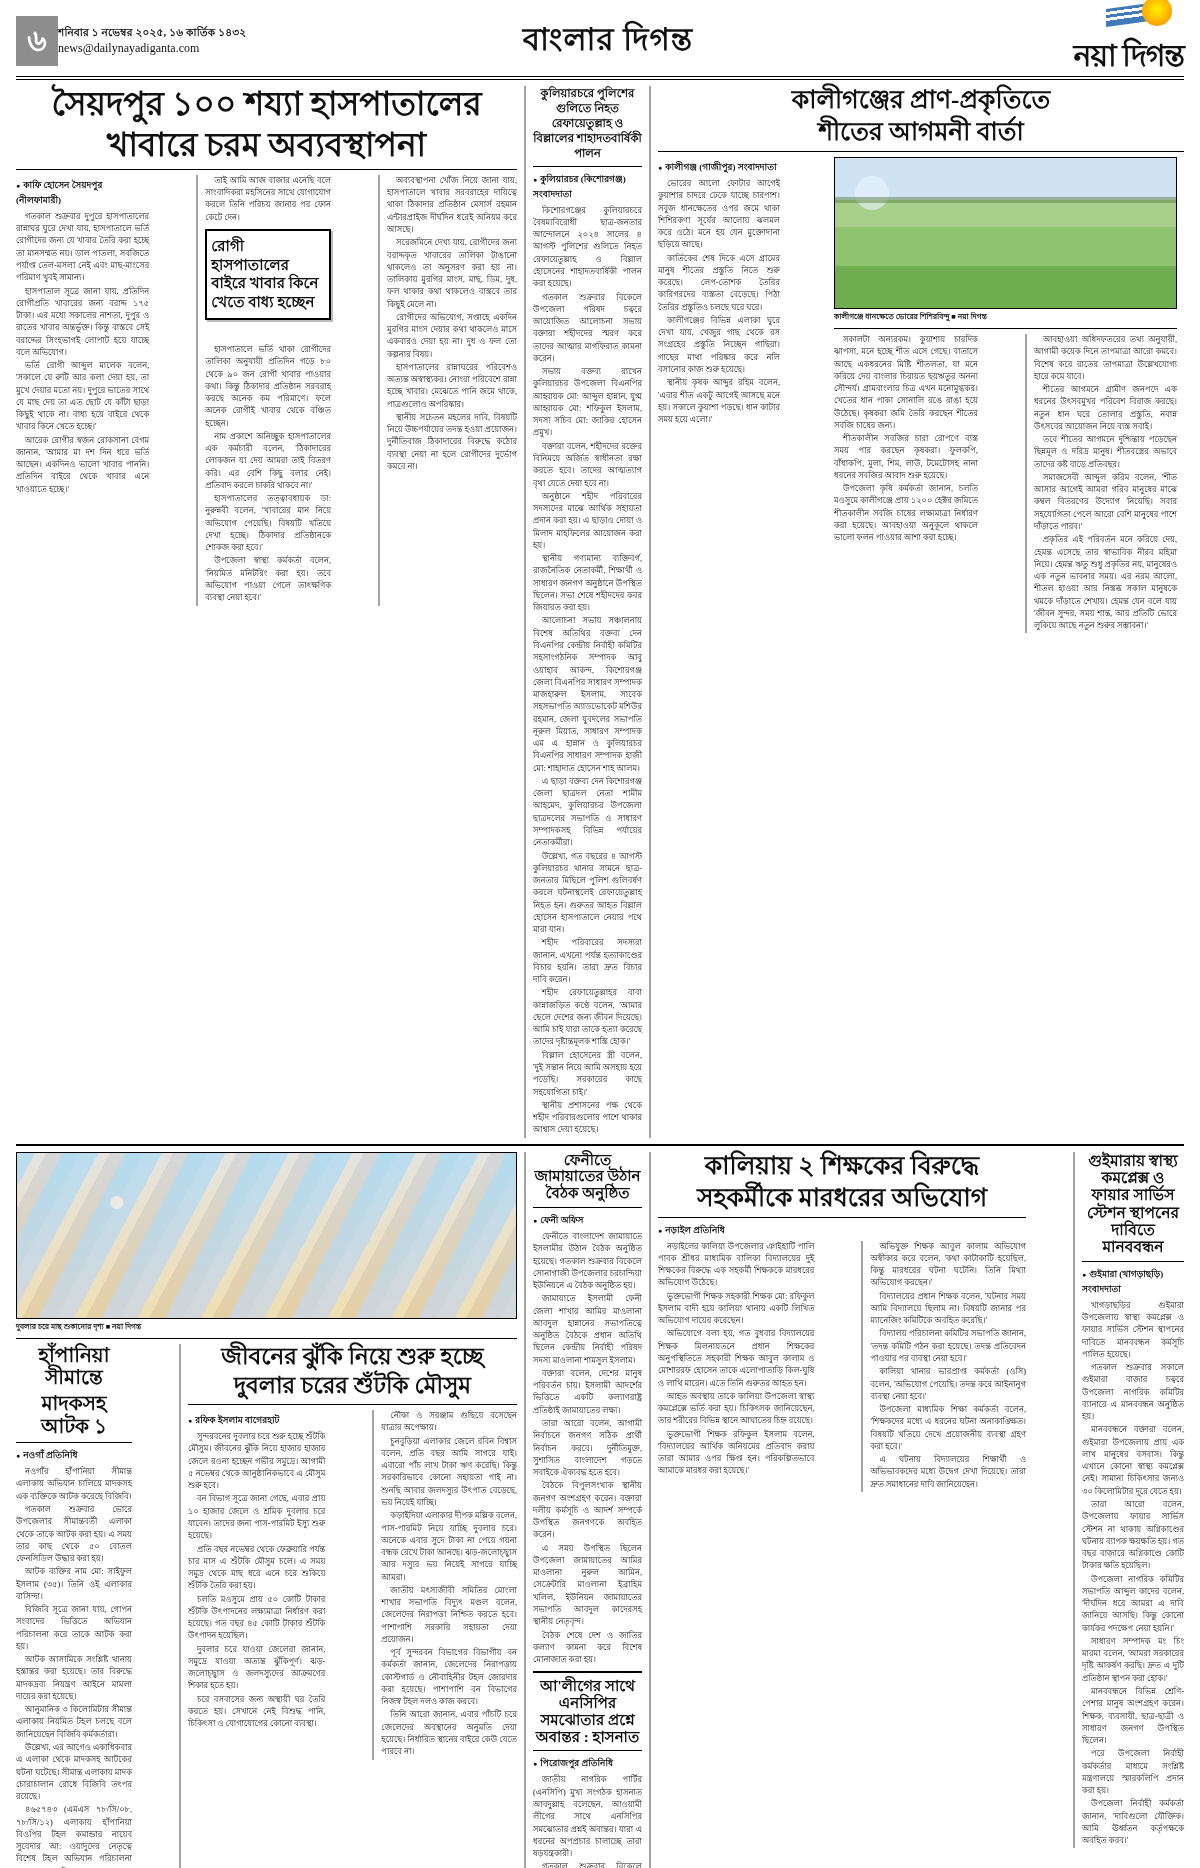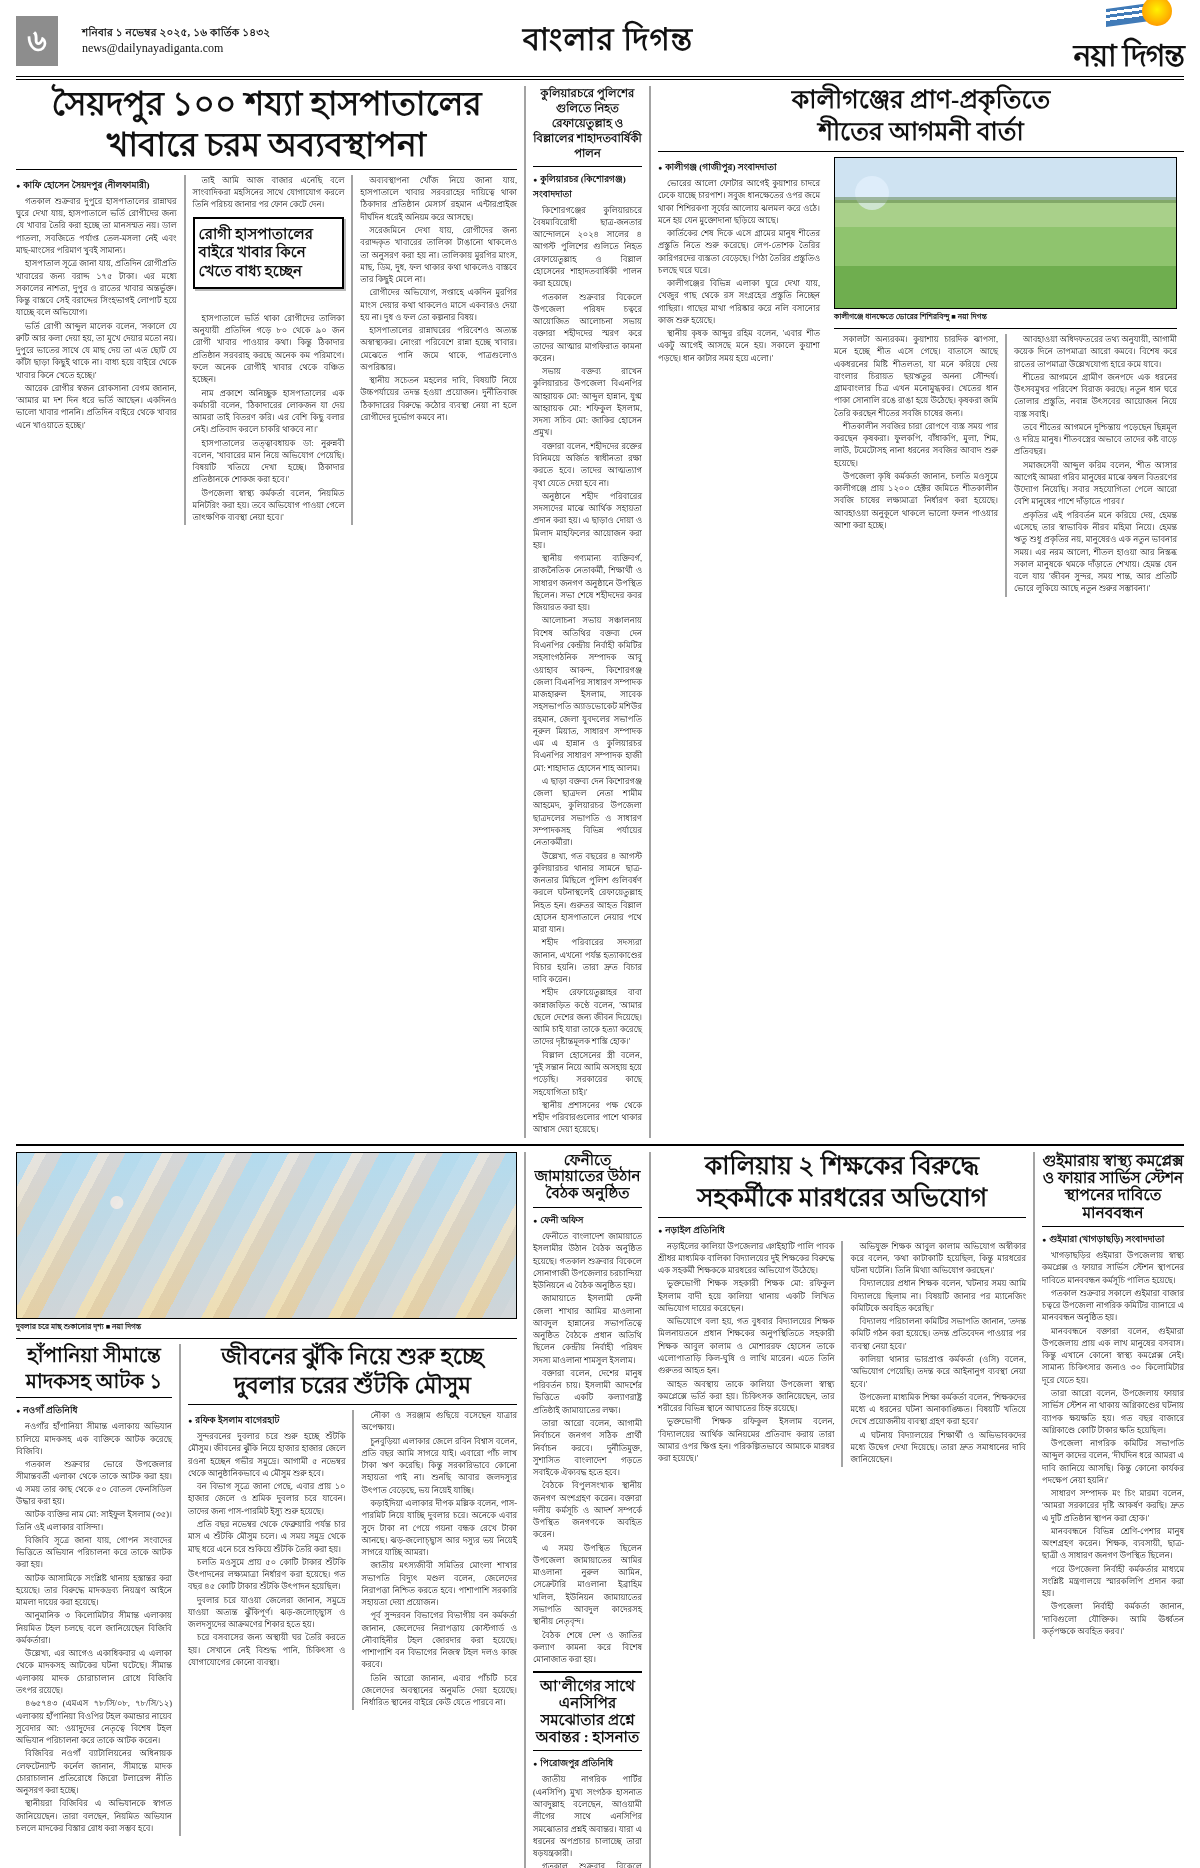--- a/index.html
+++ b/index.html
@@ -13,21 +13,21 @@
   }
   .page{width:1200px;height:1868px;position:relative;box-sizing:border-box;padding:10px 16px 8px 16px;}
 
   
   .masthead{display:flex;align-items:center;height:62px;position:relative;}
   .pagebadge{
     width:42px;height:50px;background:#8d8d8d;color:#fff;
     display:flex;align-items:center;justify-content:center;
     font-size:30px;font-weight:bold;line-height:1;
   }
-  .mast-meta{margin-left:24px;line-height:1.35;}
+  .mast-meta{margin-left:0;line-height:1.35;}
   .mast-date{font-size:10.5px;font-weight:bold;letter-spacing:.2px;}
   .mast-mail{font-size:12px;}
   .mast-center{
     position:absolute;left:16px;right:0;text-align:center;
     font-size:31px;font-weight:bold;letter-spacing:1px;pointer-events:none;
   }
   .mast-logo{margin-left:auto;display:flex;align-items:center;gap:2px;position:relative;flex-direction:column;}
   .logo-wave{width:46px;height:30px;position:relative;}
   .logo-sun{
     position:absolute;left:36px;top:-4px;width:30px;height:30px;border-radius:50%;
@@ -58,21 +58,21 @@
   .rule-thick{border:0;border-top:2px solid #000;margin:5px 0;}
   .vline{border-left:2px solid #a3a3a3;}
 
   
   .grid{display:flex;gap:0;}
   .col{box-sizing:border-box;}
   .pad-r{padding-right:7px;}
   .pad-l{padding-left:7px;}
   .pad-x{padding:0 7px;}
 
-  .colset{display:flex;}
+  .colset{display:flex;gap:40px;}
   .subcol{box-sizing:border-box;}
 
   
   .pullquote{
     border:2px solid #000;padding:6px 4px;margin:5px 0 24px 0;
     text-align:left;font-weight:bold;font-size:15px;line-height:1.25;
     box-shadow:2px 2px 0 #bbb;
   }
 
   

